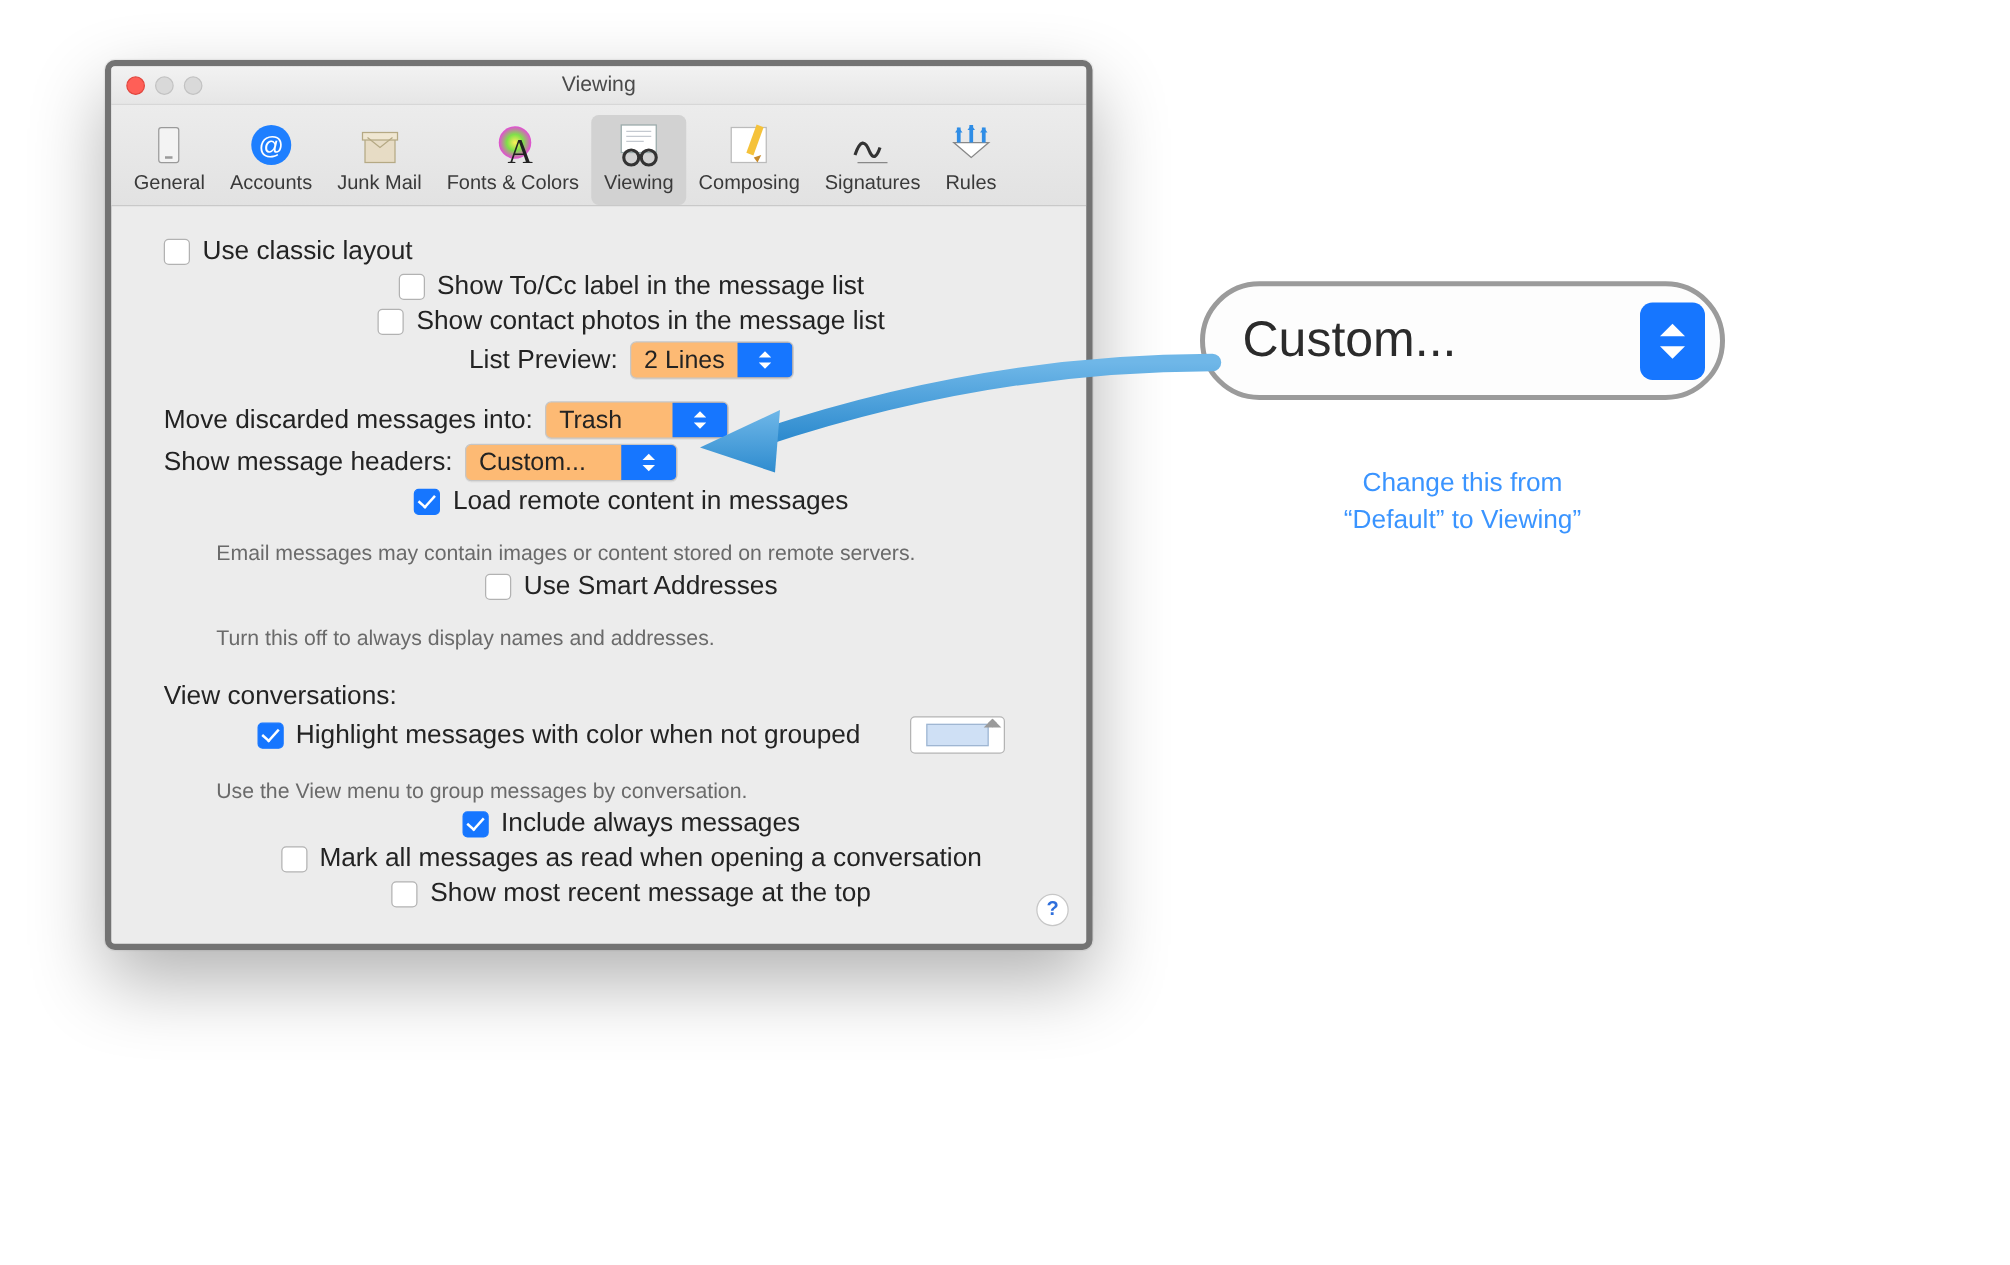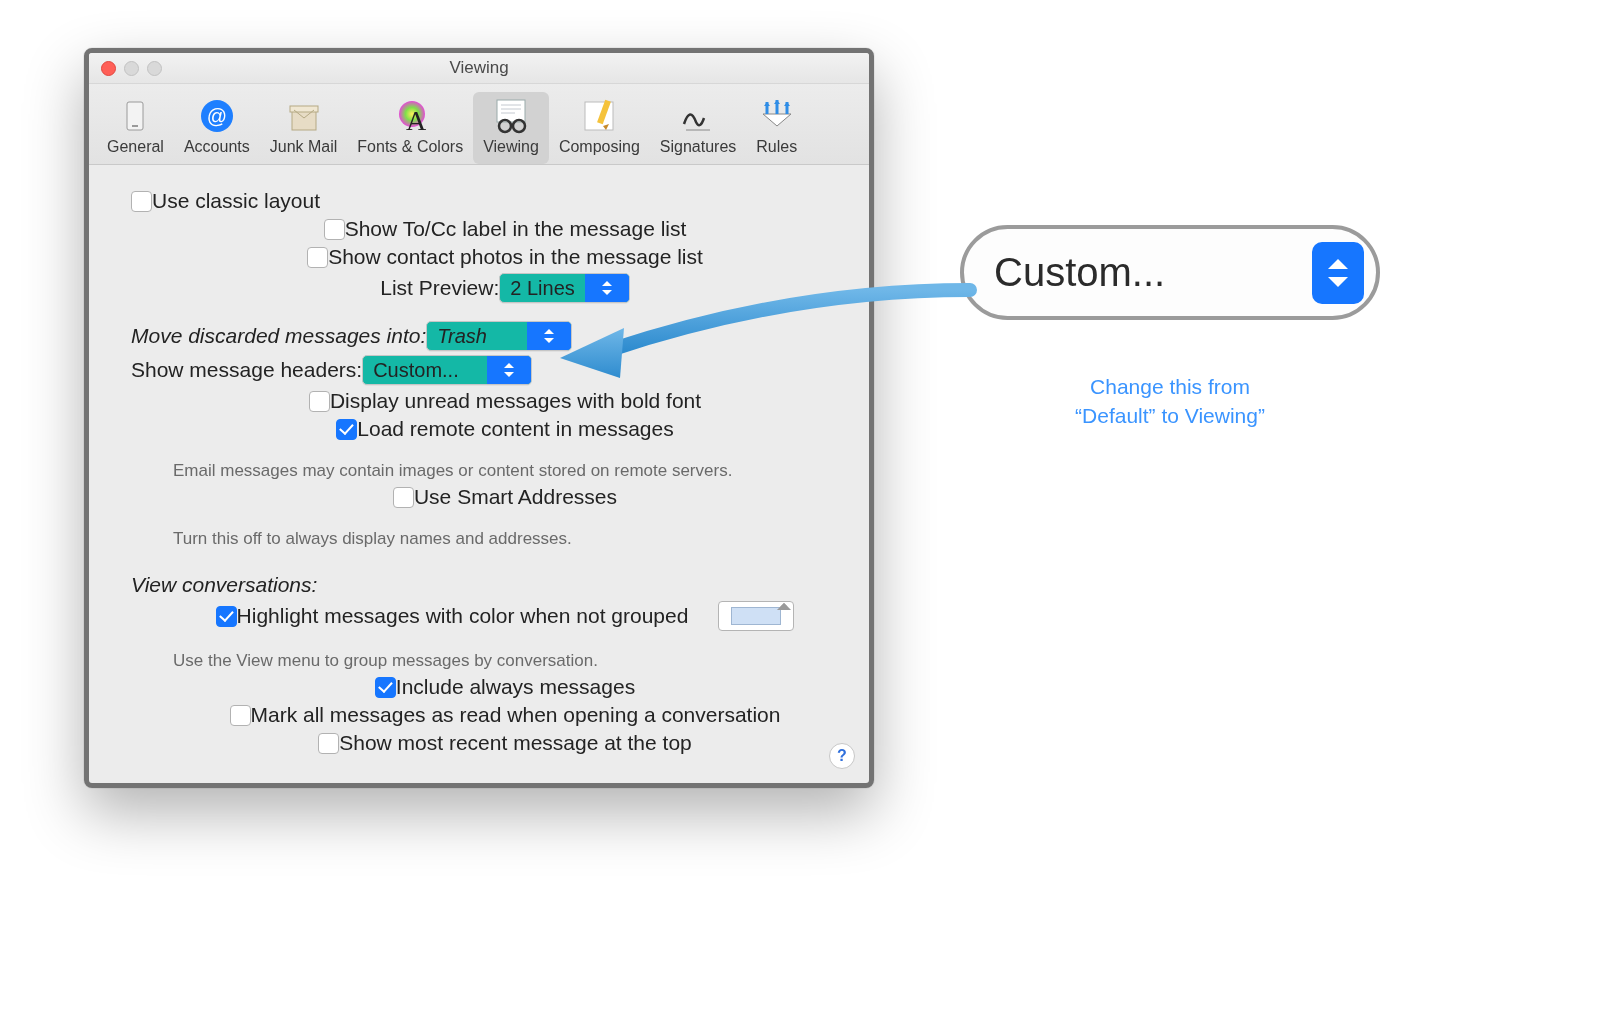--- a/index.html
+++ b/index.html
@@ -69,46 +69,47 @@
   
   .body {
     padding: 20px 16px 24px 32px;
     font-size: 21px;
     position: relative;
   }
 
   .row {
     display: flex; align-items: center;
     margin: 4px 0;
+    gap: 10px;
   }
   .indent1 { padding-left: 10px; }
   .indent2 { padding-left: 36px; justify-content: center; }
   .indent3 { padding-left: 52px; margin-top: 20px; }
-  .topgap { margin-top: 18px; font-style: italic; }
+  .topgap { margin-top: 18px; }
 
   
   .chk {
     width: 19px; height: 19px; border-radius: 4px;
     border: 1px solid #b2b2b2; background: #fff;
     display: inline-flex; align-items: center; justify-content: center;
     flex: none;
   }
   .chk.checked {
     background: #1676ff; border-color: #1676ff;
   }
   .chk.checked::after {
     content: ""; width: 11px; height: 6px;
     border: 2px solid #fff; border-top: none; border-right: none;
     transform: rotate(-48deg) translate(1px,-1px);
   }
 
   
   .select {
     display: inline-flex; align-items: center;
-    height: 28px; background: #14b8a6; border: 1px solid #c6c6c6;
+    height: 28px; background: #fdba74; border: 1px solid #c6c6c6;
     border-radius: 5px; overflow: hidden;
     box-shadow: 0 1px 0 rgba(0,0,0,.05);
   }
   .select span {
     padding: 0 10px; font-size: 20px; white-space: nowrap;
   }
   .select .caret {
     width: 24px; height: 100%;
     background: #1676ff;
     display: flex; flex-direction: column; align-items: center; justify-content: center;
@@ -325,24 +326,20 @@
 
     <div class="row indent1">
       <span>Show message headers:</span>
       <div class="select">
         <span style="padding-right:28px">Custom...</span>
         <span class="caret"></span>
       </div>
     </div>
 
     <div class="row indent2">
-      <span class="chk"></span>
-      <span>Display unread messages with bold font</span>
-    </div>
-    <div class="row indent2">
       <span class="chk checked"></span>
       <span>Load remote content in messages</span>
     </div>
     <div class="row indent3">
       <span class="hint">Email messages may contain images or content stored on remote servers.</span>
     </div>
 
     <div class="row indent2">
       <span class="chk"></span>
       <span>Use Smart Addresses</span>

